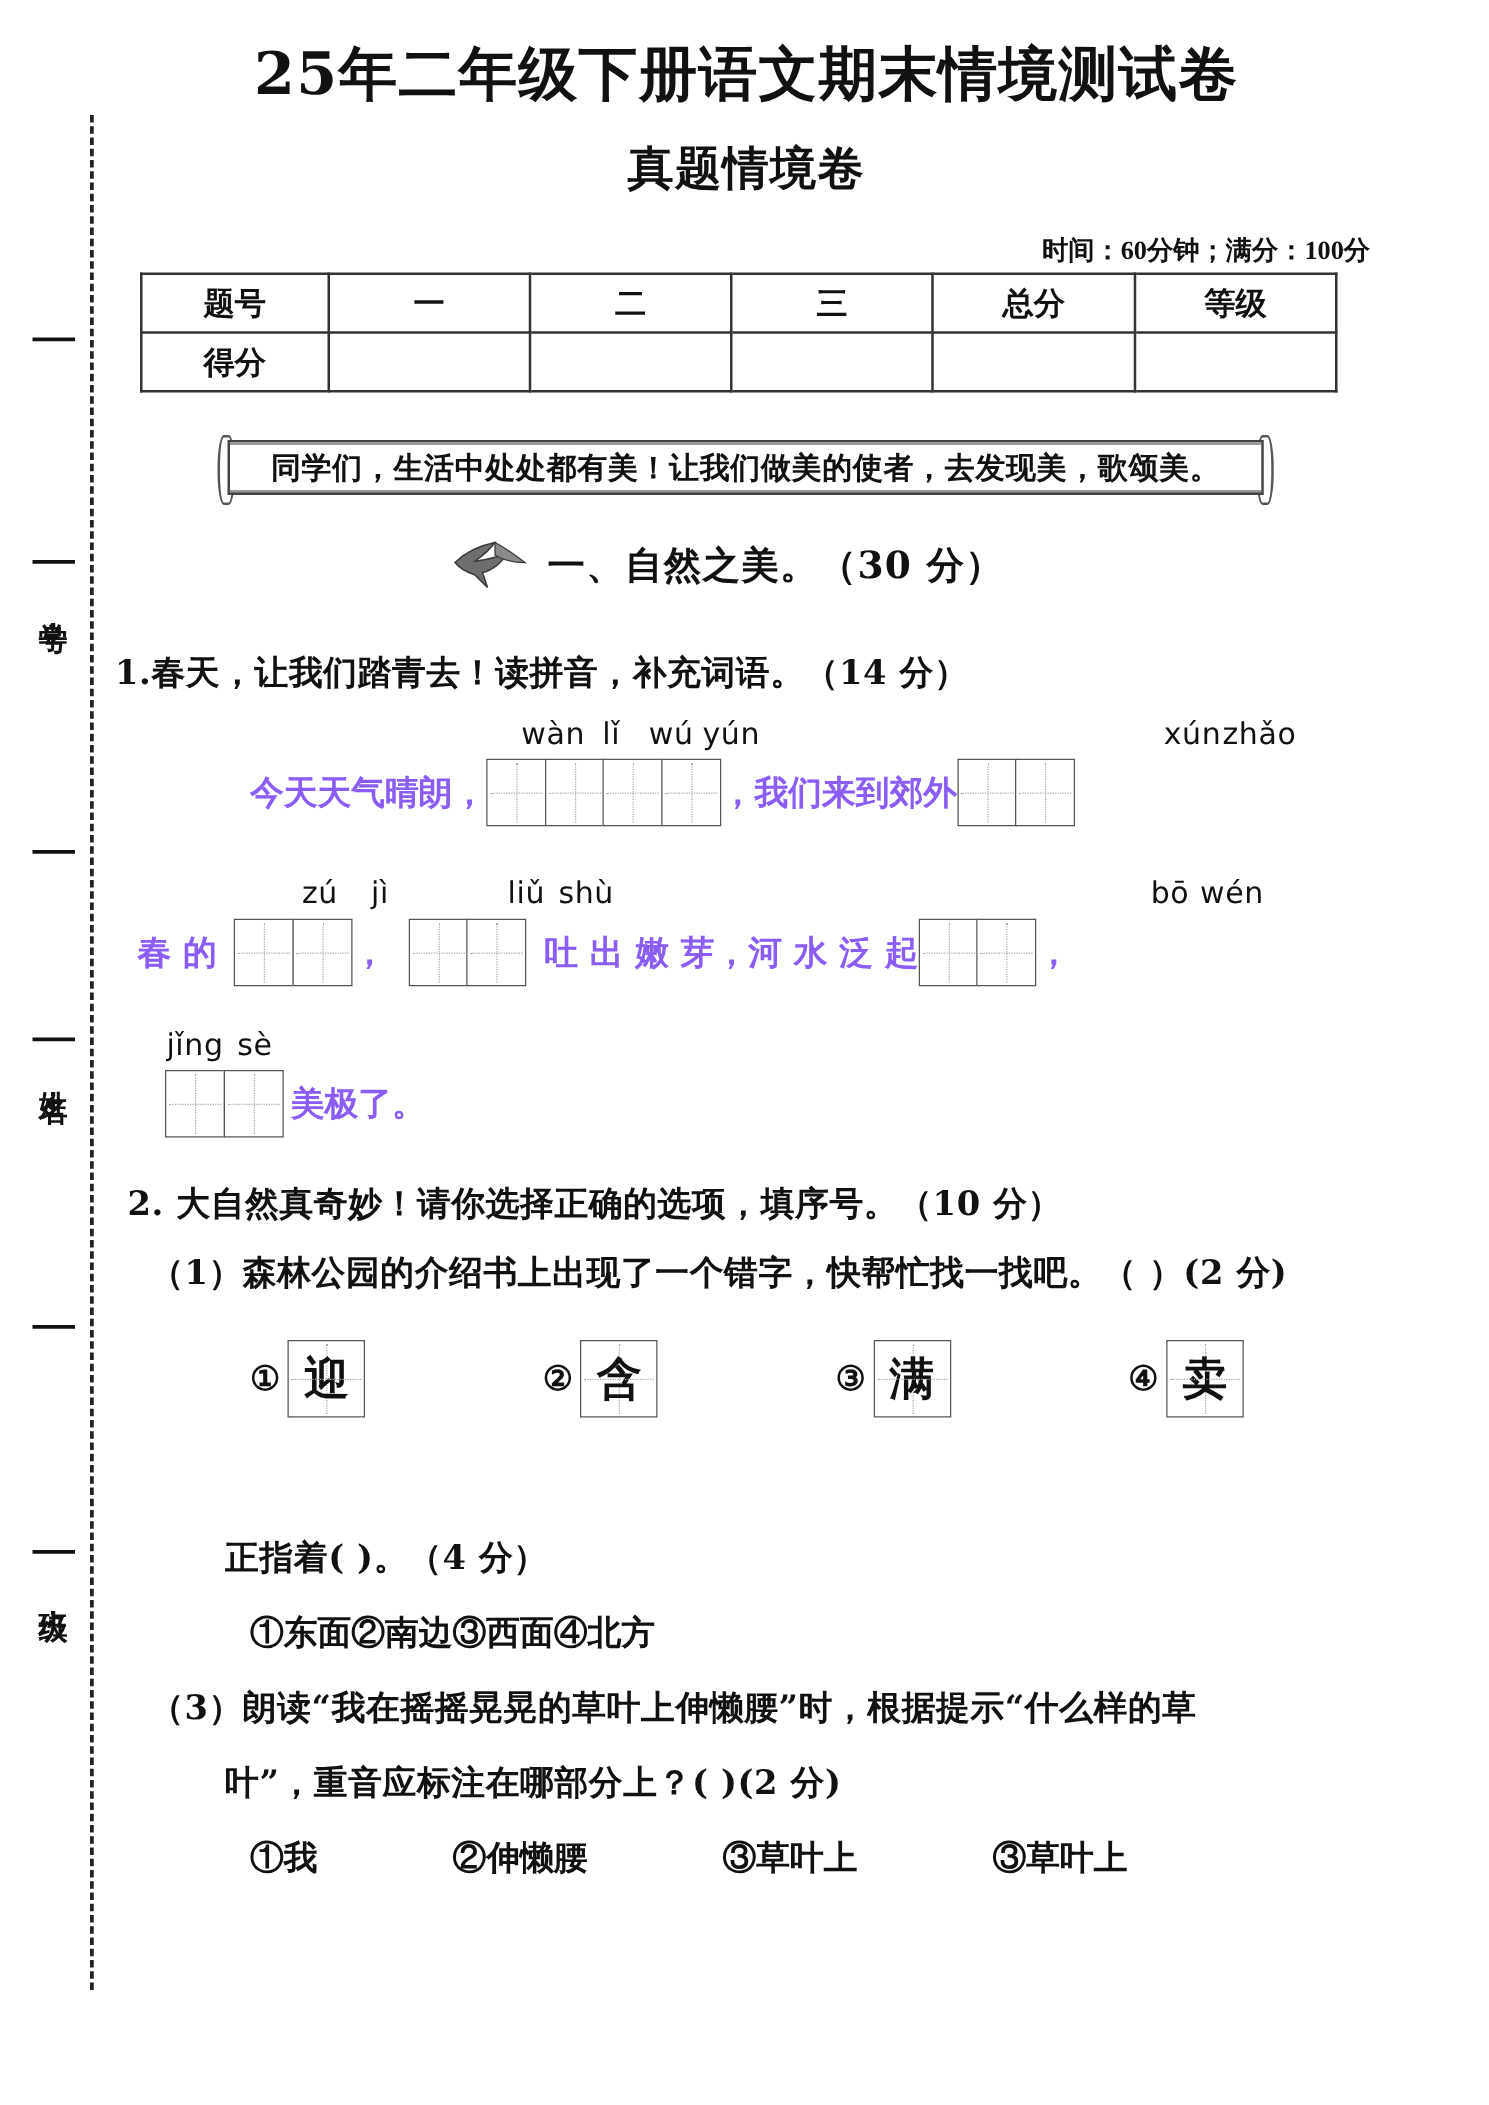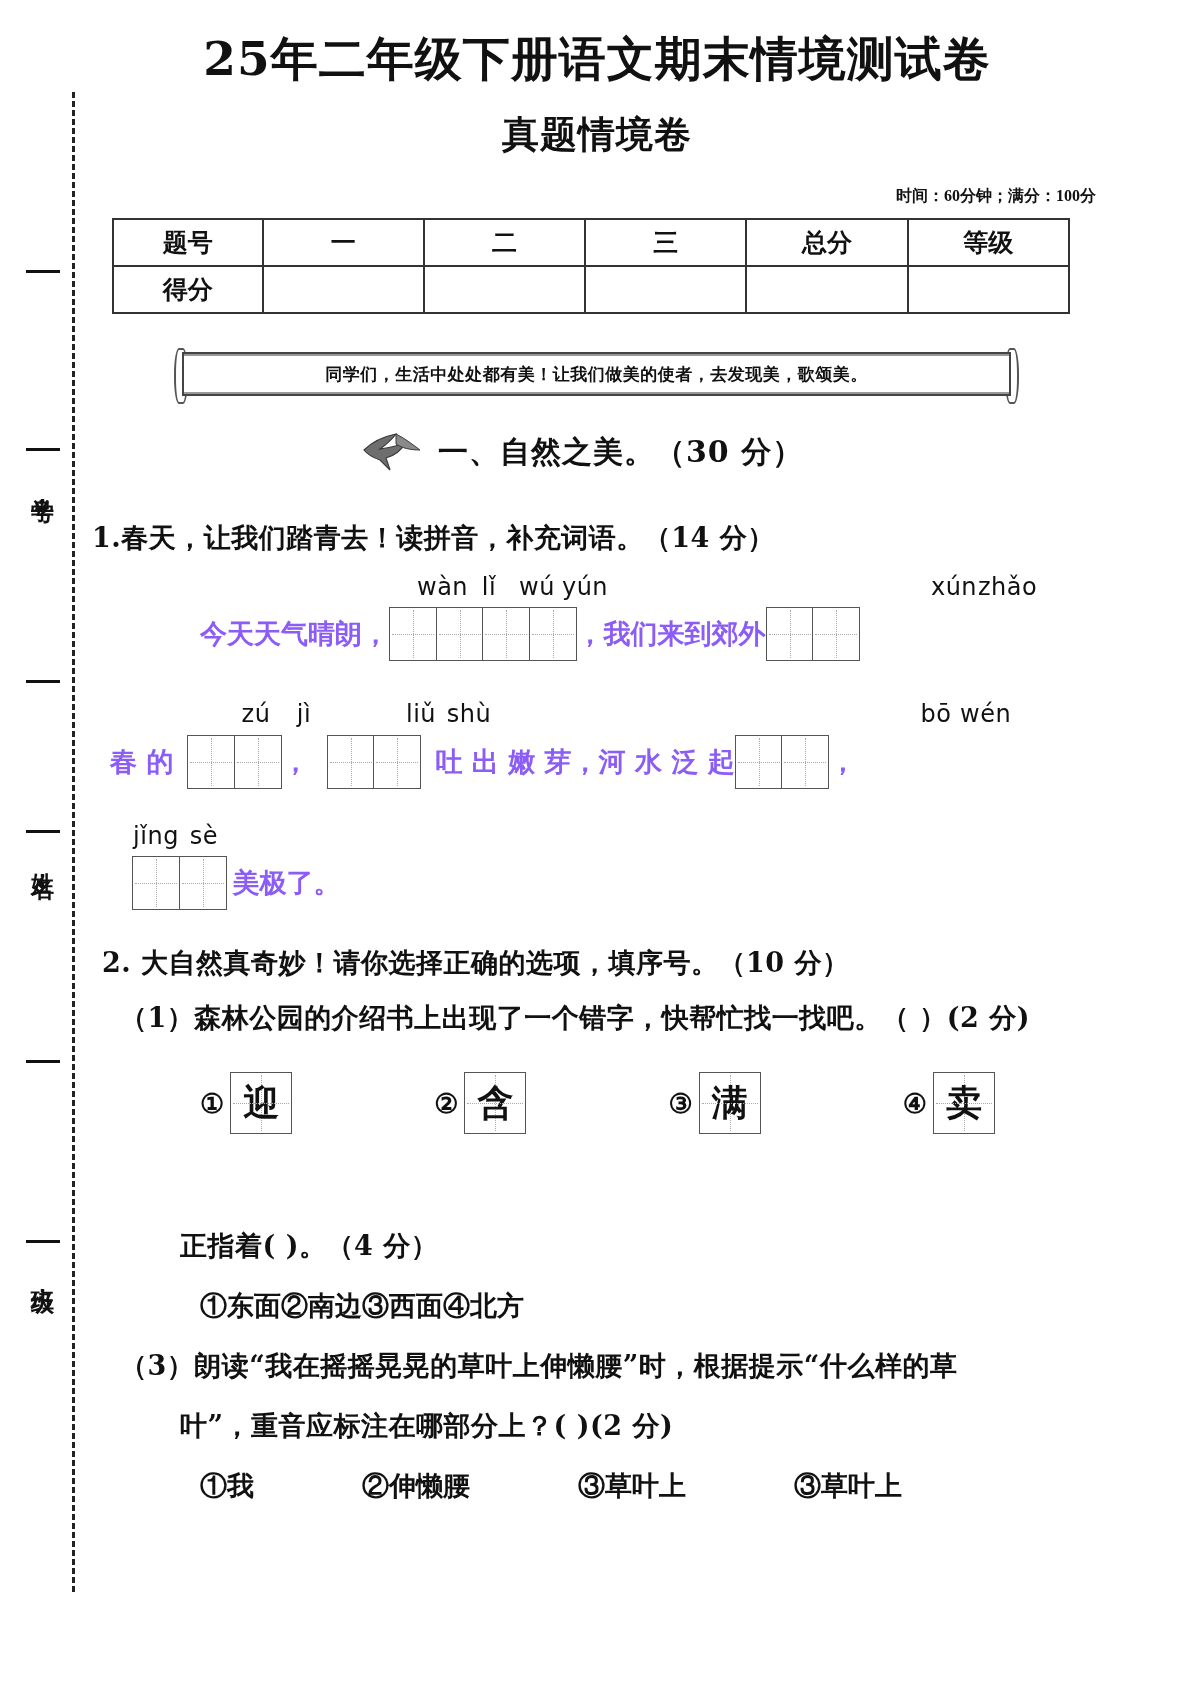--- a/index.html
+++ b/index.html
@@ -83,21 +83,21 @@
     font-size: 37px;
     font-weight: bold;
     font-family: "DejaVu Serif", "Liberation Serif", serif;
     letter-spacing: 1px;
     color: #111;
   }
 
   #exam-meta {
     position: absolute;
     right: 95px; top: 186px;
-    font-size: 16px;
+    font-size: 21px;
     font-weight: bold;
     font-family: "Liberation Serif", serif;
     color: #111;
     white-space: nowrap;
   }
 
   
   #score-table {
     position: absolute;
     left: 20px; top: 218px;
@@ -129,21 +129,21 @@
     left: 8px; top: 4px;
     right: 8px; bottom: 4px;
     border: 2px solid #444;
     box-shadow: inset 0 3px 0 -1px #999, inset 0 -3px 0 -1px #999;
     display: flex;
     align-items: center;
     justify-content: center;
     background: #fff;
   }
   #banner-text {
-    font-size: 17px;
+    font-size: 24px;
     font-weight: bold;
     font-family: "DejaVu Serif", "Liberation Serif", serif;
     color: #111;
     letter-spacing: 0.5px;
     white-space: nowrap;
   }
   .banner-cap {
     position: absolute;
     top: 0;
     width: 10px; height: 52px;

